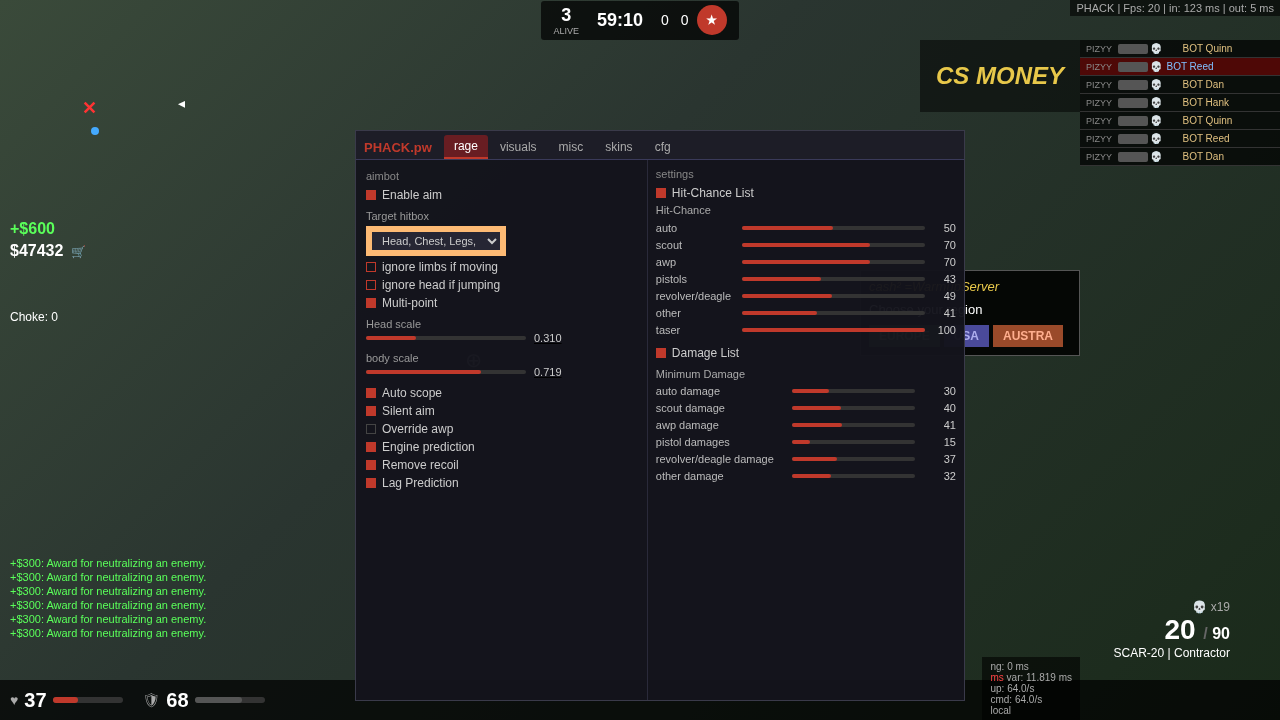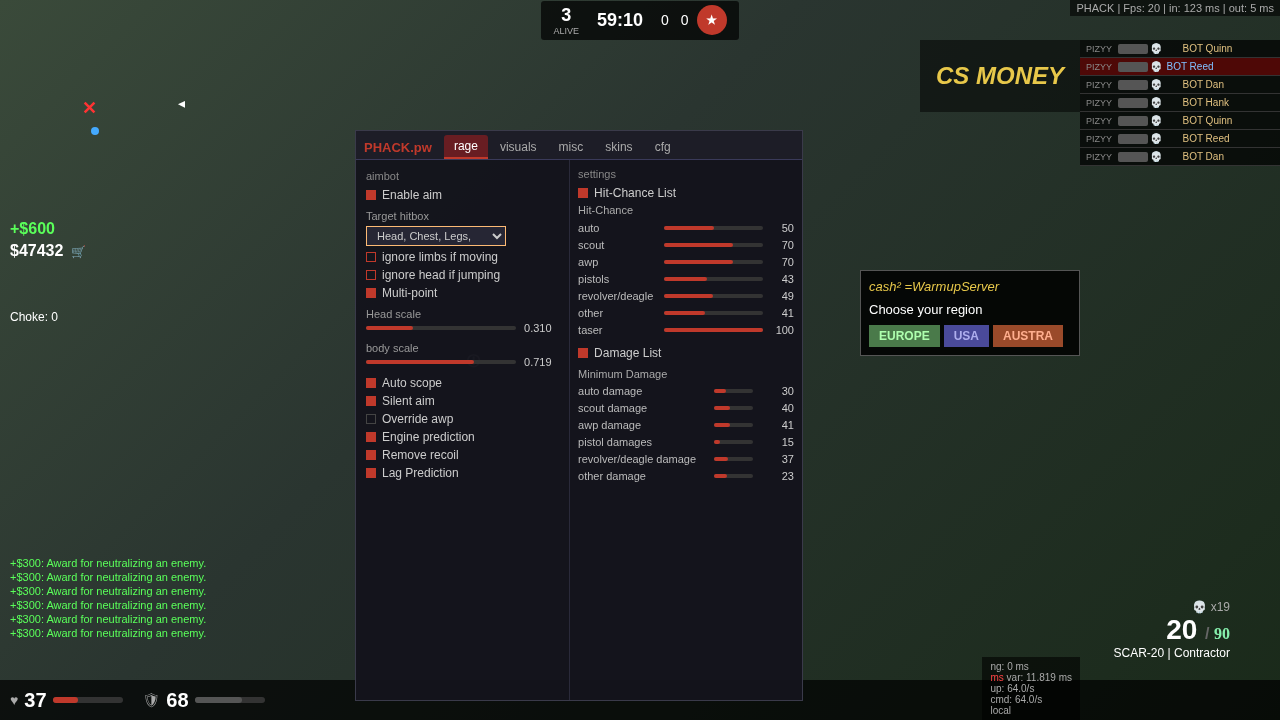--- a/index.html
+++ b/index.html
@@ -347,21 +347,21 @@
       background: #4af;
       border-radius: 50%;
       z-index: 9;
     }
 
     
     .cheat-menu {
       position: absolute;
       top: 130px;
       left: 355px;
-      width: 448px;
+      width: 610px;
       background: rgba(20, 20, 28, 0.97);
       border: 1px solid #3a3a4a;
       z-index: 100;
       font-family: 'Arial', sans-serif;
     }
 
     .menu-tabs {
       display: flex;
       background: rgba(30,30,40,0.98);
       border-bottom: 1px solid #3a3a5a;
@@ -447,21 +447,21 @@
     }
 
     .dropdown-row {
       display: flex;
       align-items: center;
       margin: 4px 0;
     }
 
     .dropdown-select {
       background: rgba(40,40,55,0.9);
-      border: 1px solid #fdba74;
+      border: 6px solid #fdba74;
       color: #ccc;
       font-size: 11px;
       padding: 2px 6px;
       width: 140px;
       cursor: pointer;
     }
 
     .slider-section {
       margin: 8px 0;
     }
@@ -469,20 +469,21 @@
     .slider-label {
       color: #999;
       font-size: 11px;
       margin-bottom: 2px;
     }
 
     .slider-row {
       display: flex;
       align-items: center;
       gap: 8px;
+      text-decoration: underline;
     }
 
     .slider-track {
       height: 4px;
       background: #333;
       border-radius: 2px;
       position: relative;
     }
 
     .slider-fill {
@@ -712,21 +713,21 @@
   </div>
 </div>
 
 <div class="weapon-display">
   <div style="color:#aaa;font-size:12px;">
     💀 <span>x19</span>
   </div>
   <div style="color:#fff;font-size:28px;font-weight:bold;">
     <span>20</span>
     <span style="color:#666;font-size:16px;"> / </span>
-    <span style="color:#86efac;font-size:16px;font-family:Liberation Serif, serif;">90</span>
+    <span style="color:#ffffff;font-size:16px;">90</span>
   </div>
   <div style="color:#fff;font-size:12px;">SCAR-20 | Contractor</div>
 </div>
 
 <div class="right-hud">
   <div>ng: 0 ms</div>
   <div><span style="color:#ff4444;">ms</span> var: 11.819 ms</div>
   <div>up: 64.0/s</div>
   <div>cmd: 64.0/s</div>
   <div>local</div>
@@ -930,18 +931,18 @@
       <div class="dmg-bar-bg">
         <div class="dmg-bar-fill" style="width:37%;"></div>
       </div>
       <span class="dmg-value">37</span>
     </div>
           <div class="dmg-row">
       <span class="dmg-label">other damage</span>
       <div class="dmg-bar-bg">
         <div class="dmg-bar-fill" style="width:32%;"></div>
       </div>
-      <span class="dmg-value">23</span>
+      <span class="dmg-value">32</span>
     </div>
         </div>
     </div>
   </div>
 </div>
 
 </body></html>

